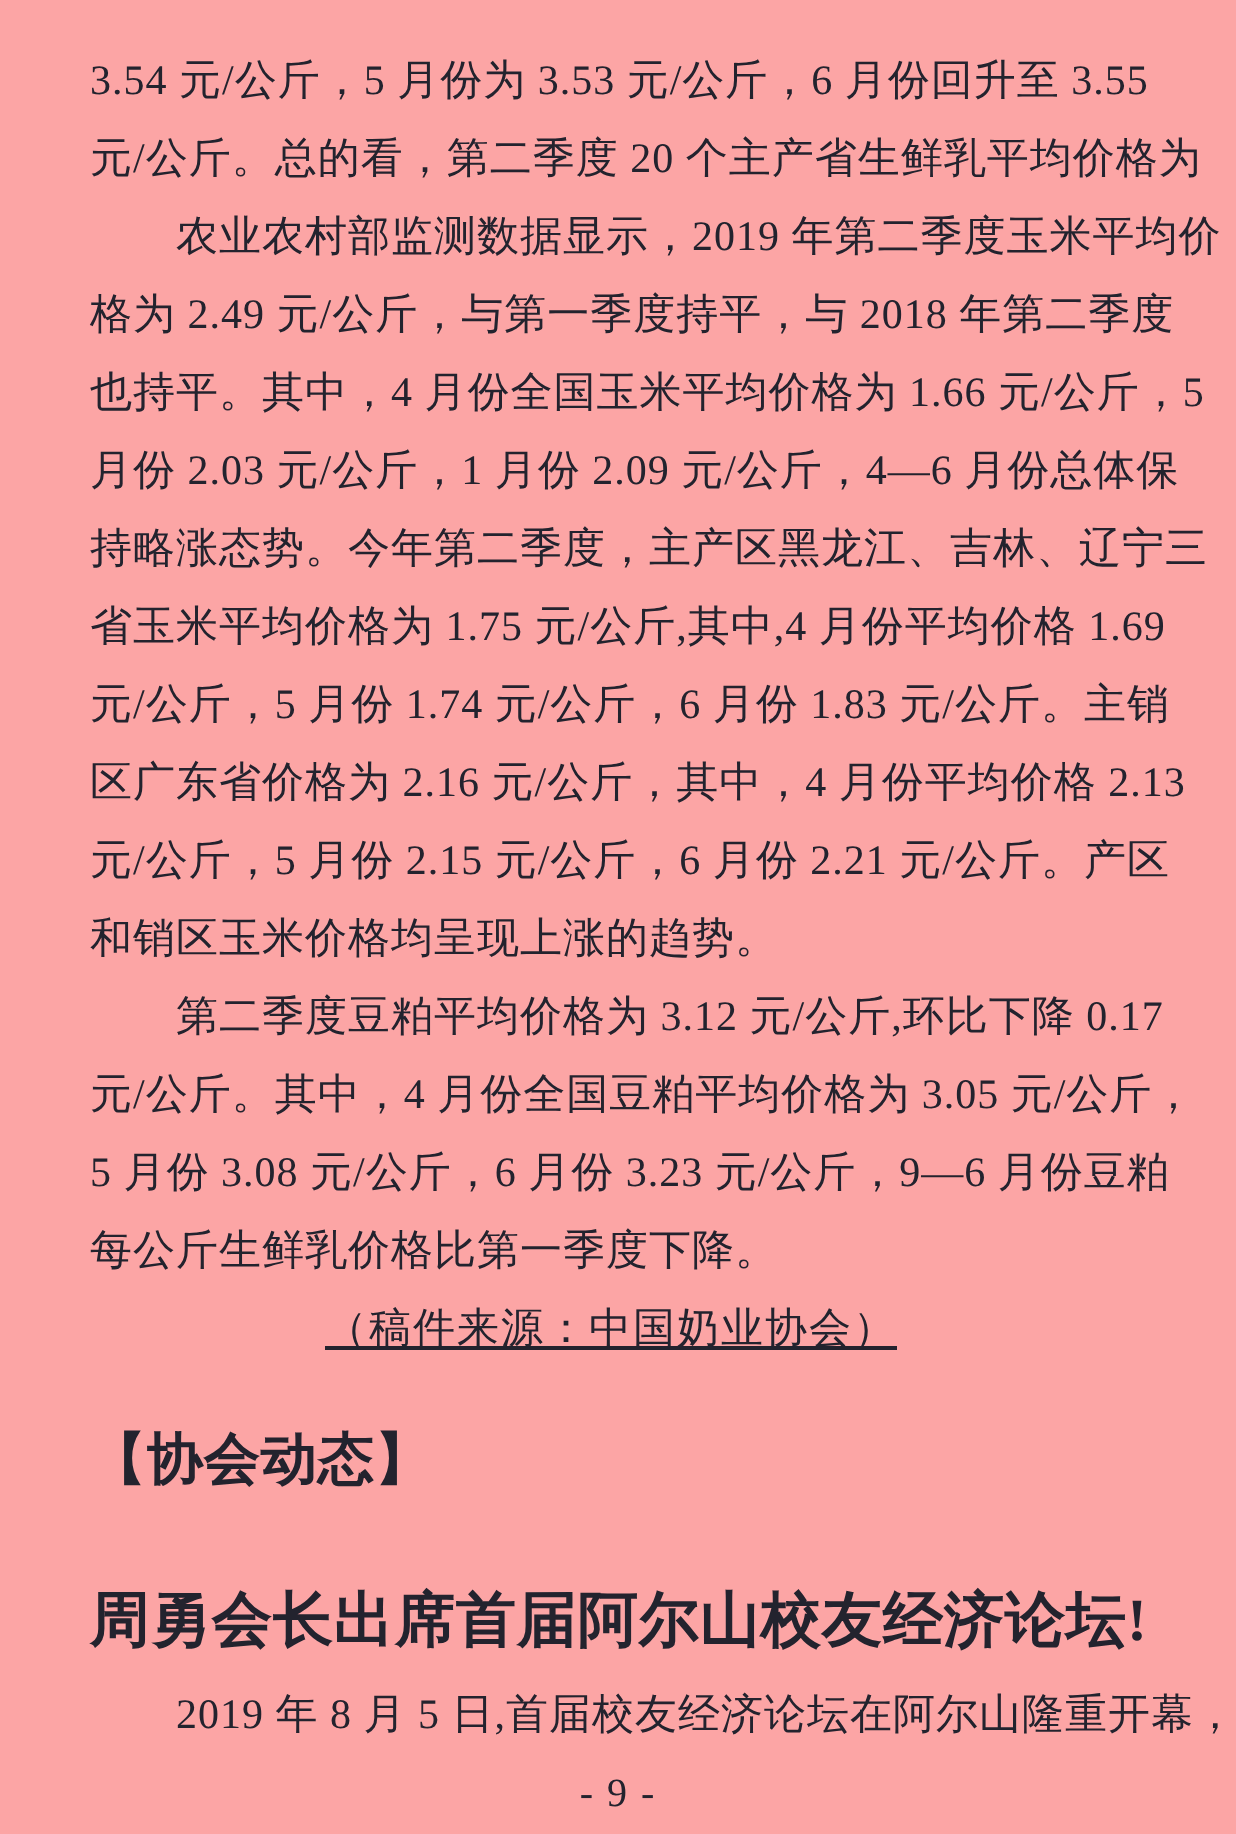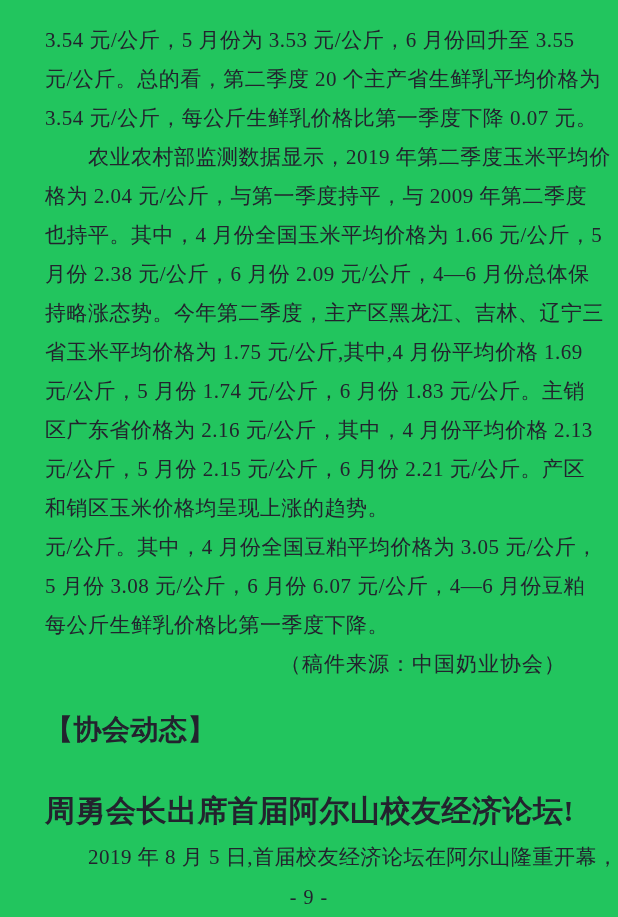--- a/index.html
+++ b/index.html
@@ -1,20 +1,20 @@
 <!DOCTYPE html>
 <html><head>
 <meta charset="utf-8">
 <style>
   html, body { margin: 0; padding: 0; }
   .page {
     position: relative;
     width: 618px;
     height: 917px;
-    background: #22c55e;
+    background: #fca5a5;
     overflow: hidden;
     font-family: "Liberation Serif", "DejaVu Serif", serif;
     color: #23232e;
   }
   .content {
     position: absolute;
     top: 21px;
     left: 45px;
     width: 529px;
   }
@@ -31,24 +31,25 @@
   }
   .el {            
     text-align: center;
     text-align-last: left;
   }
   .ind { text-indent: 43px; }   
   .source-line {
     font-size: 21px;
     height: 39px;
     line-height: 39px;
-    text-align: right;
+    text-align: center;
     padding-right: 8px;
     letter-spacing: 1px;
     white-space: nowrap;
+    text-decoration: underline;
   }
   .assoc-header {
     position: absolute;
     top: 715px;
     left: 45px;
     font-family: "Liberation Sans", "DejaVu Sans", sans-serif;
     font-weight: bold;
     font-size: 28px;
     line-height: 30px;
     letter-spacing: 0.5px;
@@ -93,35 +94,35 @@
 </style>
 </head>
 <body>
 
 <div class="page">
 
   <div class="content">
 
     <div class="ln jl">3.54 元/公斤，5 月份为 3.53 元/公斤，6 月份回升至 3.55</div>
     <div class="ln jl">元/公斤。总的看，第二季度 20 个主产省生鲜乳平均价格为</div>
-    <div class="ln jl">3.54 元/公斤，每公斤生鲜乳价格比第一季度下降 0.07 元。</div>
 
     <div class="ln jl ind">农业农村部监测数据显示，2019 年第二季度玉米平均价</div>
-    <div class="ln jl">格为 2.04 元/公斤，与第一季度持平，与 2009 年第二季度</div>
+    <div class="ln jl">格为 2.49 元/公斤，与第一季度持平，与 2018 年第二季度</div>
     <div class="ln jl">也持平。其中，4 月份全国玉米平均价格为 1.66 元/公斤，5</div>
-    <div class="ln jl">月份 2.38 元/公斤，6 月份 2.09 元/公斤，4—6 月份总体保</div>
+    <div class="ln jl">月份 2.03 元/公斤，1 月份 2.09 元/公斤，4—6 月份总体保</div>
     <div class="ln jl">持略涨态势。今年第二季度，主产区黑龙江、吉林、辽宁三</div>
     <div class="ln jl">省玉米平均价格为 1.75 元/公斤,其中,4 月份平均价格 1.69</div>
     <div class="ln jl">元/公斤，5 月份 1.74 元/公斤，6 月份 1.83 元/公斤。主销</div>
     <div class="ln jl">区广东省价格为 2.16 元/公斤，其中，4 月份平均价格 2.13</div>
     <div class="ln jl">元/公斤，5 月份 2.15 元/公斤，6 月份 2.21 元/公斤。产区</div>
     <div class="ln el">和销区玉米价格均呈现上涨的趋势。</div>
 
+    <div class="ln jl ind">第二季度豆粕平均价格为 3.12 元/公斤,环比下降 0.17</div>
     <div class="ln jl">元/公斤。其中，4 月份全国豆粕平均价格为 3.05 元/公斤，</div>
-    <div class="ln jl">5 月份 3.08 元/公斤，6 月份 6.07 元/公斤，4—6 月份豆粕</div>
+    <div class="ln jl">5 月份 3.08 元/公斤，6 月份 3.23 元/公斤，9—6 月份豆粕</div>
     <div class="ln el">每公斤生鲜乳价格比第一季度下降。</div>
 
     <div class="source-line">（稿件来源：中国奶业协会）</div>
   </div>
 
   <div class="assoc-header">【协会动态】</div>
 
   <div class="article-title">周勇会长出席首届阿尔山校友经济论坛!</div>
 
   <div class="open-para">2019 年 8 月 5 日,首届校友经济论坛在阿尔山隆重开幕，</div>

